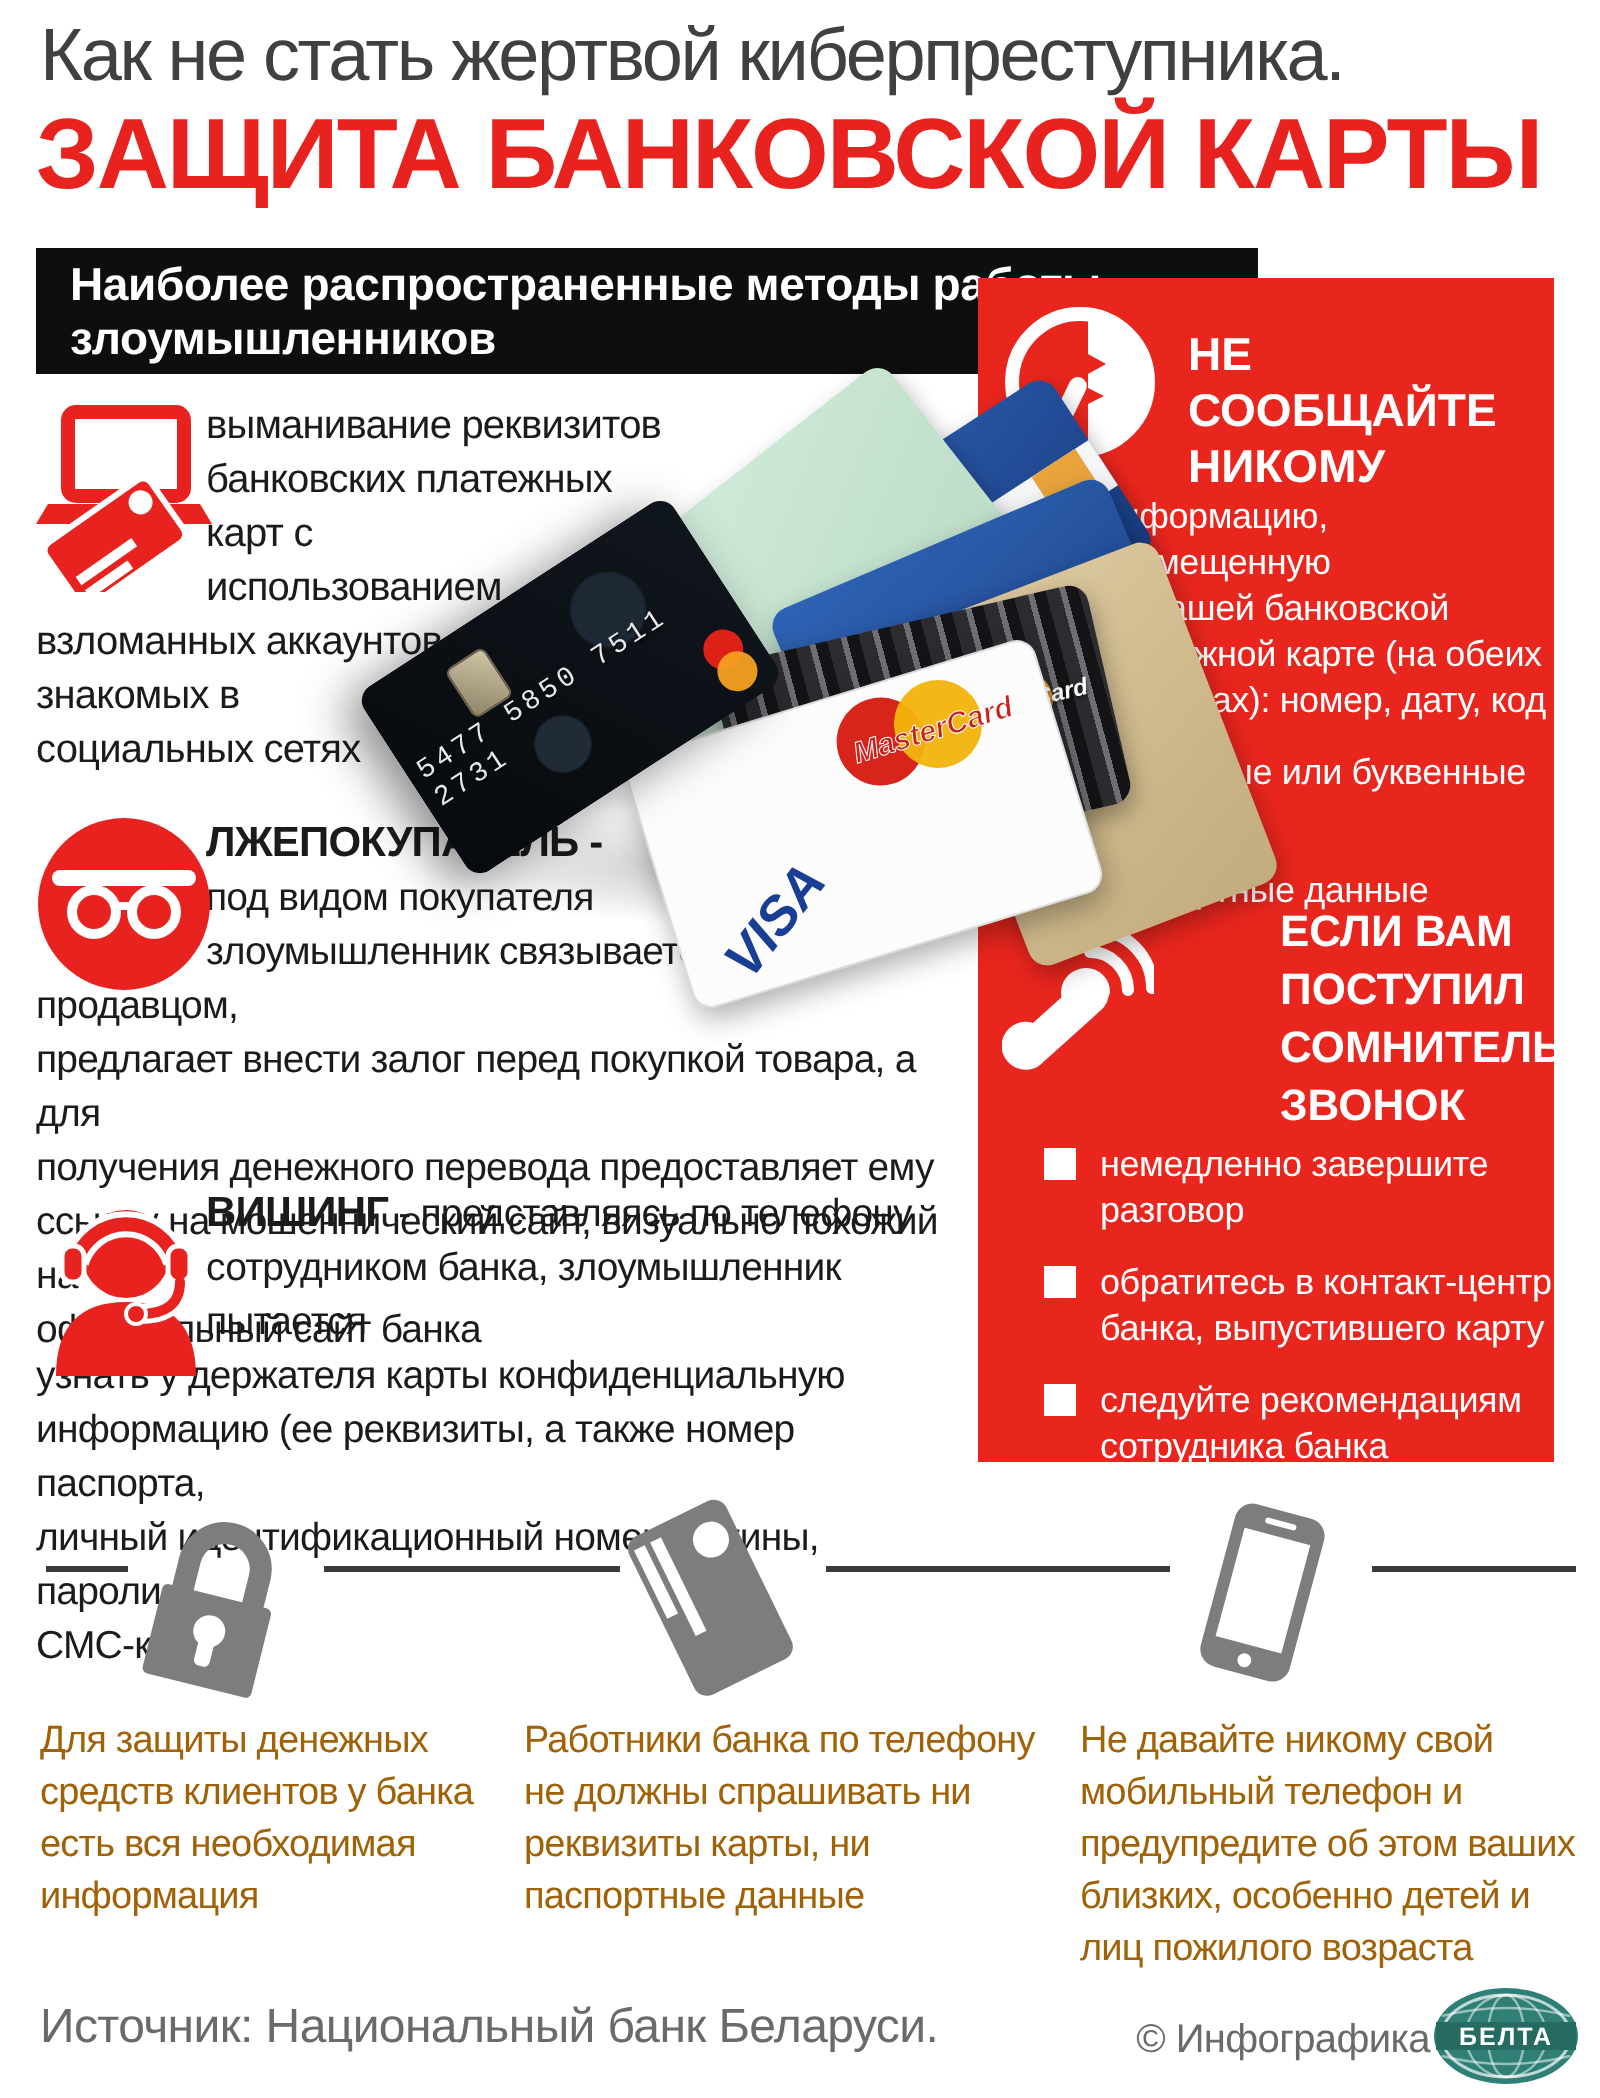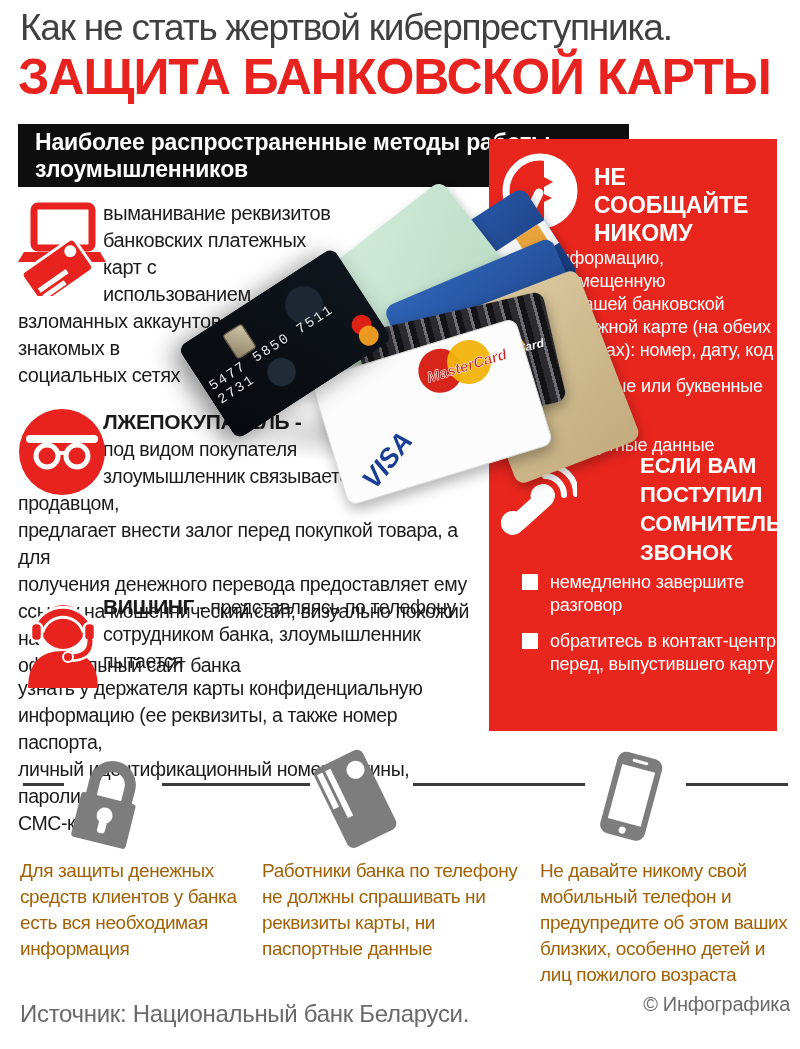--- a/index.html
+++ b/index.html
@@ -231,21 +231,26 @@
 
     <div class="bullets b2">
       <div class="bullet">
         <span class="sq"></span>
         <span class="bt pre">немедленно завершите
 разговор</span>
       </div>
       <div class="bullet">
         <span class="sq"></span>
         <span class="bt pre">обратитесь в контакт-центр
-перед, выпустившего карту</span>
+банка, выпустившего карту</span>
+      </div>
+      <div class="bullet">
+        <span class="sq"></span>
+        <span class="bt pre">следуйте рекомендациям
+сотрудника банка</span>
       </div>
     </div>
   </div>
 
   <div class="abs photo">
     <div class="abs photo-shadow"></div>
 
     <div class="card c-blue1">
       <div class="visa-band">
         <span class="visa-txt">VISA</span>
@@ -339,15 +344,27 @@
 паспортные данные</div>
   <div class="tip pre" style="left:540px;">Не давайте никому свой
 мобильный телефон и
 предупредите об этом ваших
 близких, особенно детей и
 лиц пожилого возраста</div>
 
   <div class="abs source">Источник: Национальный банк Беларуси.</div>
   <div class="credit">
     <span class="credit-txt">© Инфографика</span>
+    <span>
+      <svg width="74" height="50" viewBox="0 0 74 50">
+        <ellipse cx="37" cy="25" rx="36" ry="24" fill="#2e7f76"></ellipse>
+        <ellipse cx="37" cy="25" rx="32" ry="20.5" fill="none" stroke="#ffffff" stroke-opacity="0.7" stroke-width="1.5"></ellipse>
+        <ellipse cx="37" cy="25" rx="20" ry="20.5" fill="none" stroke="#ffffff" stroke-opacity="0.5" stroke-width="1.2"></ellipse>
+        <ellipse cx="37" cy="25" rx="9" ry="20.5" fill="none" stroke="#ffffff" stroke-opacity="0.5" stroke-width="1.2"></ellipse>
+        <path d="M5 15 Q37 7 69 15" fill="none" stroke="#ffffff" stroke-opacity="0.5" stroke-width="1.2"></path>
+        <path d="M5 35 Q37 43 69 35" fill="none" stroke="#ffffff" stroke-opacity="0.5" stroke-width="1.2"></path>
+        <rect x="2" y="18" width="70" height="14" fill="#256b62"></rect>
+        <text x="37" y="29.5" text-anchor="middle" font-size="12.5" font-weight="bold" fill="#ffffff" letter-spacing="1">БЕЛТА</text>
+      </svg>
+    </span>
   </div>
 
 </div>
 
 </body></html>

